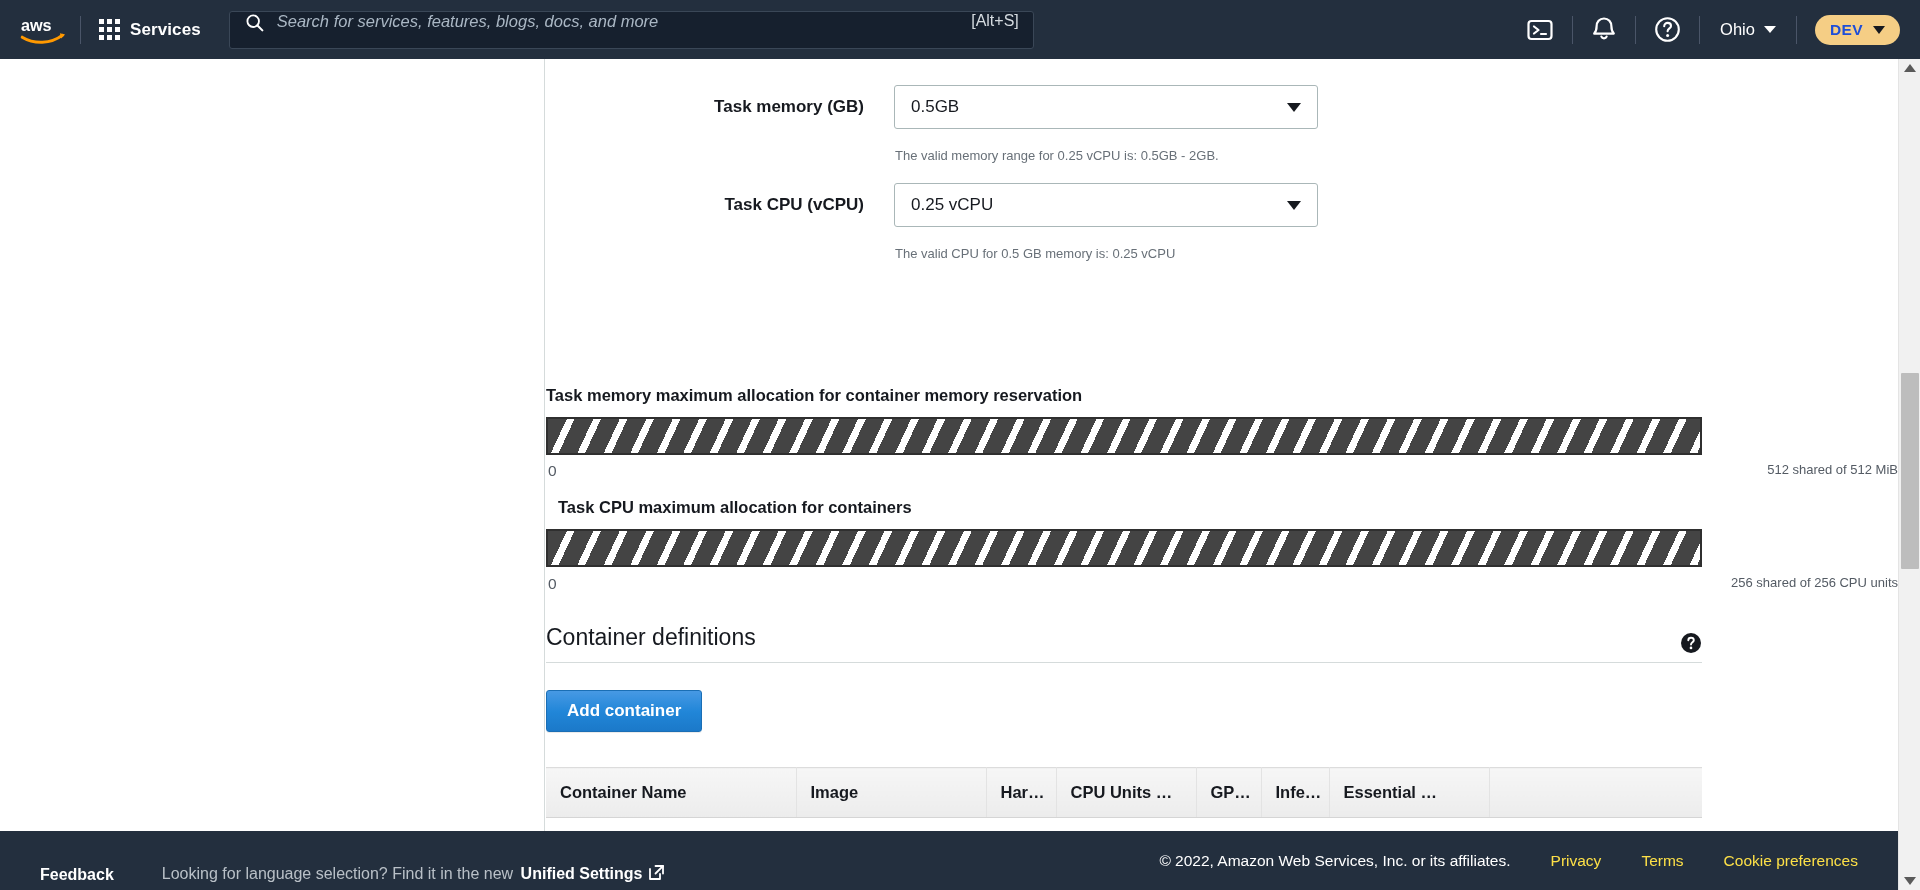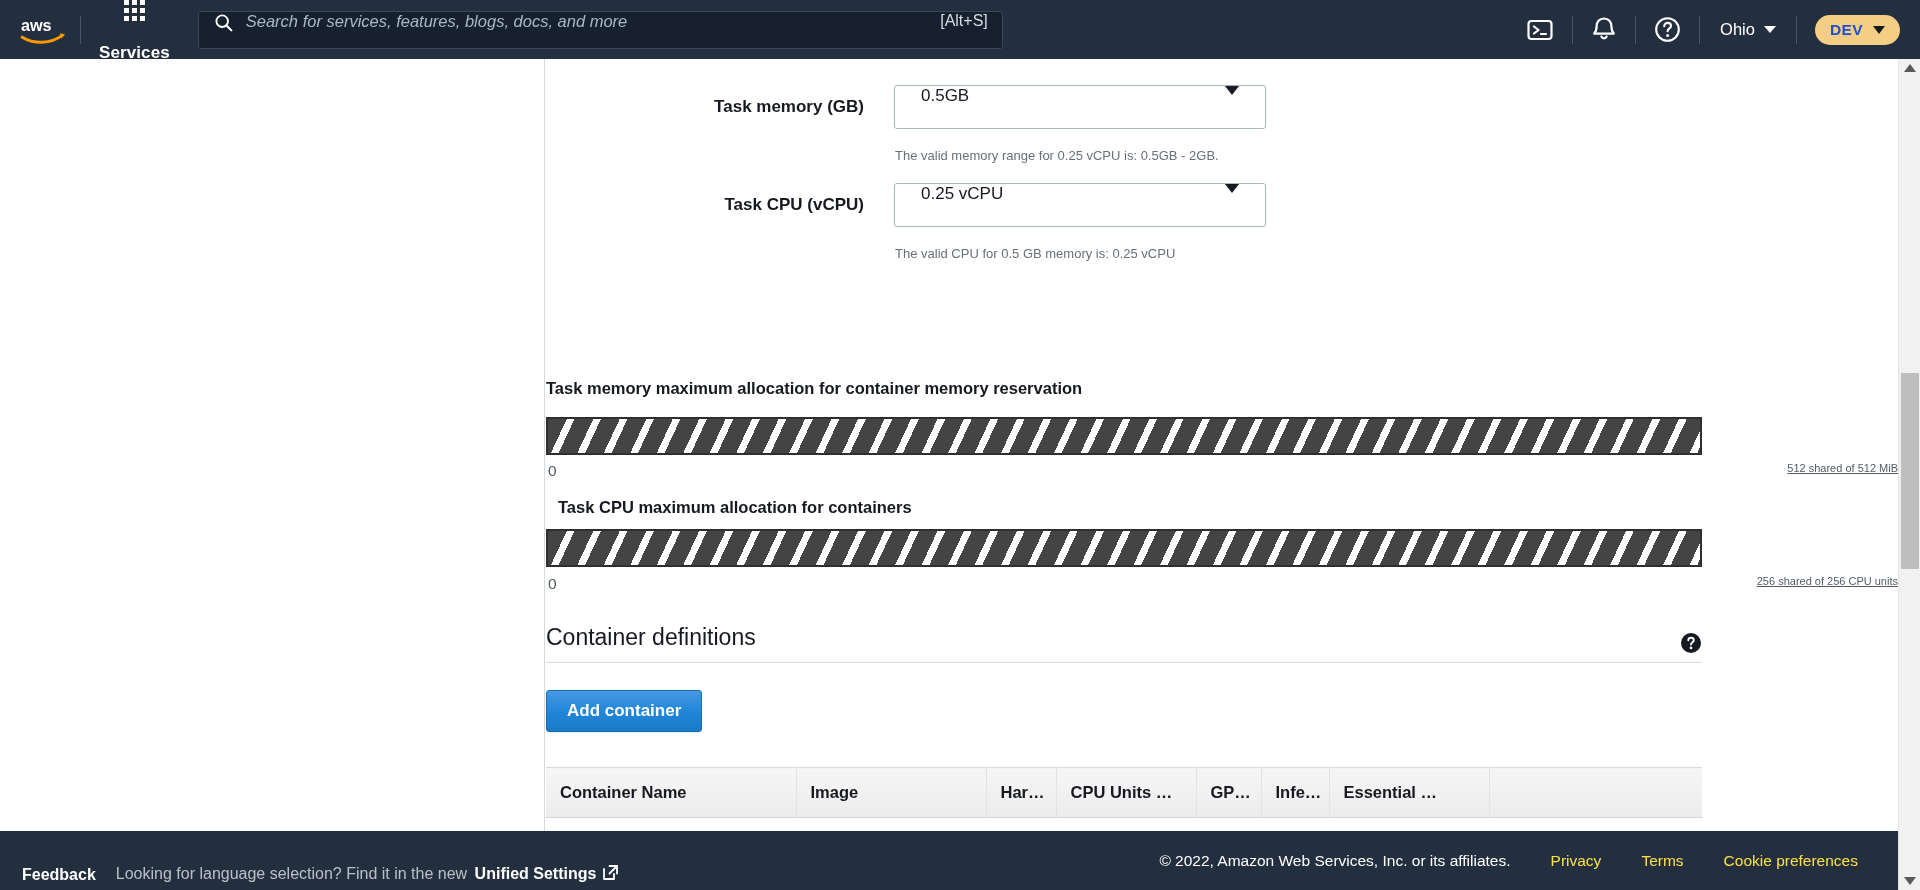--- a/index.html
+++ b/index.html
@@ -26,23 +26,23 @@
   }
   .aws-logo { width: 52px; height: 34px; display: block; }
 
   .nav-sep {
     width: 1px; height: 28px;
     background: #4a5568;
     flex: 0 0 1px;
   }
 
   #services-btn {
-    display: flex; align-items: center; gap: 22px;
-    height: 59px; padding: 0 18px;
-    cursor: pointer; color: #fff; flex-direction: column;
+    display: flex; align-items: center; gap: 10px;
+    height: 59px; padding: 15px 18px;
+    cursor: pointer; color: #fff;
   }
   .grid-icon { display: grid; grid-template-columns: repeat(3, 5px); gap: 3px; }
   .grid-icon i { width: 5px; height: 5px; background: #fff; display: block; }
   #services-label { font-size: 17px; font-weight: 700; color: #ffffff; letter-spacing: .1px; }
 
   #search-wrap {
     margin-left: 10px;
     width: 805px; height: 38px;
     background: #16202e;
     border: 1px solid #3a4757;
@@ -122,26 +122,26 @@
     position: absolute;
   }
   .form-label {
     width: 348px;
     text-align: right;
     padding-right: 30px;
     font-size: 17px; font-weight: 700; color: #16191f;
     line-height: 44px;
   }
   .select-box {
-    width: 372px; height: 44px;
+    width: 424px; height: 44px;
     border: 1px solid #aab7b8;
     border-radius: 3px;
     background: #ffffff;
-    display: flex; align-items: flex-start;
-    padding: 0 26px;
+    display: flex; align-items: center;
+    padding: 0 16px;
     cursor: pointer;
   }
   .select-value {
     flex: 1 1 auto;
     font-size: 17px; color: #16191f;
   }
   .select-caret {
     width: 0; height: 0;
     border-left: 7px solid transparent;
     border-right: 7px solid transparent;
@@ -169,24 +169,23 @@
       #444444 0px, #444444 17px,
       #ffffff 17px, #ffffff 24px
     );
   }
   .alloc-min {
     position: absolute;
     font-size: 15.5px; color: #545b64;
   }
   .alloc-max {
     position: absolute;
-    font-size: 11px; color: #545b64;
+    font-size: 13px; color: #545b64;
     white-space: nowrap;
     text-align: center;
-    text-decoration: underline;
   }
 
   
   #cd-header {
     position: absolute;
     left: 0; top: 565px;
     width: 1156px;
   }
   #cd-title {
     font-size: 23px; font-weight: 400; color: #16191f;
@@ -280,21 +279,21 @@
 
   
   #footer {
     position: absolute;
     bottom: 0; left: 0;
     width: 1898px; height: 59px;
     background: #232f3e;
     display: flex; align-items: center;
     z-index: 30;
   }
-  #footer-left { display: flex; align-items: center; padding-left: 22px; gap: 20px; margin-top: 28px; }
+  #footer-left { display: flex; align-items: center; padding-left: 40px; gap: 48px; margin-top: 28px; }
   #feedback-link {
     font-size: 16px; color: #ffffff; font-weight: 700; cursor: pointer; text-decoration: none;
   }
   #lang-note {
     font-size: 16px; color: #b9c0c7; white-space: nowrap;
   }
   #unified-settings-link {
     color: #ffffff; font-weight: 700; cursor: pointer; text-decoration: none;
     padding-left: 3px;
   }
@@ -411,21 +410,21 @@
 
     <div class="form-row" style="top:124px; left:0;">
       <div class="form-label">Task CPU (vCPU)</div>
       <div class="select-box">
         <span class="select-value">0.25 vCPU</span>
         <span class="select-caret"></span>
       </div>
     </div>
     <div class="helper-text" style="top:187px; left:349px;">The valid CPU for 0.5 GB memory is: 0.25 vCPU</div>
 
-    <div class="alloc-title" style="top:320px; left:0;">Task memory maximum allocation for container memory reservation</div>
+    <div class="alloc-title" style="top:327px; left:0;">Task memory maximum allocation for container memory reservation</div>
     <div class="alloc-bar" style="top:358px; left:0; width:1156px;"></div>
     <div class="alloc-min" style="top:403px; left:2px;">0</div>
     <div class="alloc-max" style="top:403px; right:0;">512 shared of 512 MiB</div>
 
     <div class="alloc-title" style="top:439px; left:12px;">Task CPU maximum allocation for containers</div>
     <div class="alloc-bar" style="top:470px; left:0; width:1156px;"></div>
     <div class="alloc-min" style="top:516px; left:2px;">0</div>
     <div class="alloc-max" style="top:516px; right:0;">256 shared of 256 CPU units</div>
 
     <div id="cd-header">

